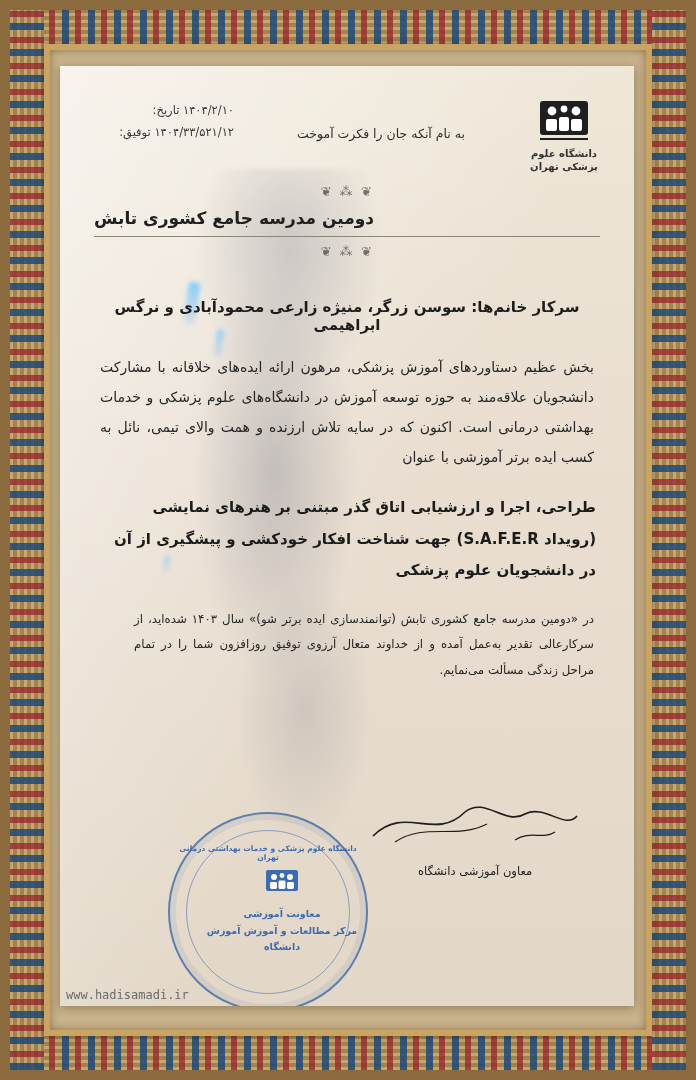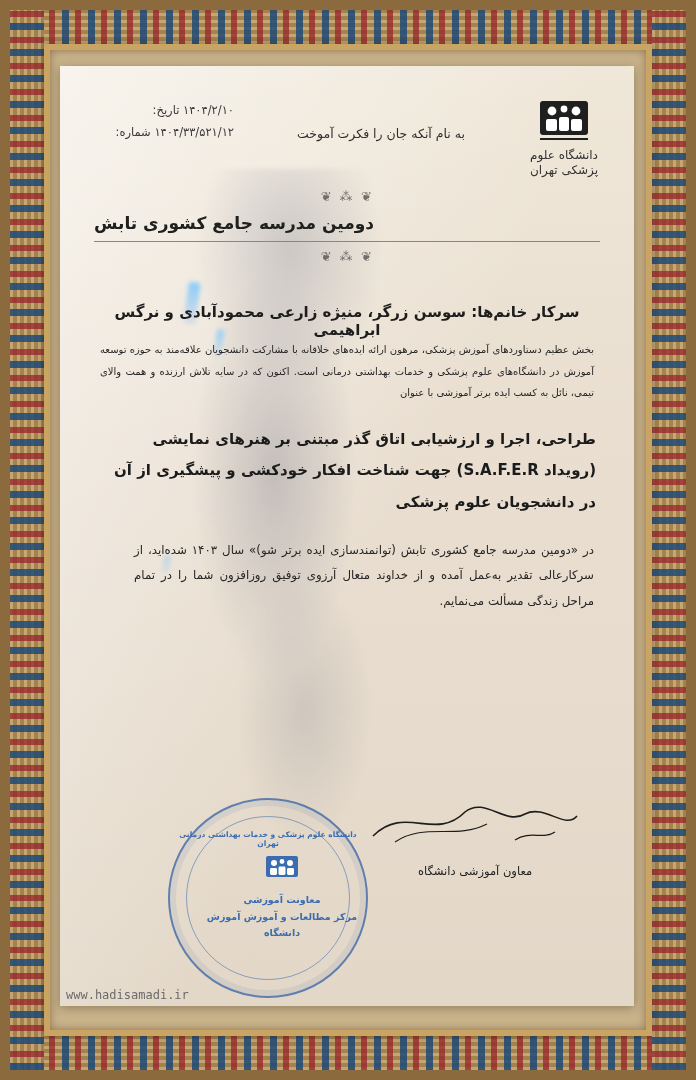--- a/index.html
+++ b/index.html
@@ -101,57 +101,57 @@
   .inner{position:absolute;inset:0;padding:34px 34px 20px 34px;}
   .head{display:flex;align-items:flex-start;justify-content:space-between;}
   .meta{font-size:11.5px;line-height:1.9;color:#3a3a3a;text-align:right;min-width:140px;}
   .meta .row{white-space:nowrap;}
   .basmala{
     flex:1;text-align:center;font-size:12.5px;color:#2f2f2f;
     padding-top:26px;letter-spacing:.2px;
   }
   .logo{width:72px;text-align:center;}
   .logo svg{display:block;margin:0 auto;}
-  .logo .logo-caption{font-size:12px;color:#333;margin-top:4px;line-height:1.25;}
+  .logo .logo-caption{font-size:10px;color:#333;margin-top:4px;line-height:1.25;font-weight:bold;}
 
   
   .ornament{margin-top:12px;text-align:center;color:#4a4a4a;opacity:.75;
     font-size:13px;line-height:1;letter-spacing:2px;}
   .title{
     margin-top:10px;text-align:left;font-size:17px;font-weight:bold;color:#20201f;
     border-bottom:1px solid #8c8679;padding-bottom:8px;
   }
   .ornament.below{margin-top:8px;}
 
   
   .salutation{
     margin-top:40px;text-align:center;font-size:15px;font-weight:bold;color:#1d1d1d;
   }
   .para{
-    font-size:10px;line-height:2.15;text-align:justify;color:#262626;
+    margin-top:18px;font-size:14px;line-height:2.15;text-align:justify;color:#262626;
     padding:0 6px;
   }
   .bold-block{
     margin-top:20px;font-size:15px;font-weight:bold;line-height:2.1;color:#1b1b1b;
     text-align:right;padding-right:4px;
   }
   .para2{
     margin-top:20px;font-size:11.8px;line-height:2.15;text-align:justify;color:#262626;
     padding:0 6px;
     margin-left:34px;
   }
 
   
   .foot{position:absolute;left:34px;right:34px;bottom:26px;height:190px;}
   .sign{position:absolute;right:10px;top:6px;width:230px;text-align:center;}
   .sign .scribble{height:52px;position:relative;}
   .sign .name{font-size:12.5px;color:#1f1f1f;font-weight:bold;}
   .sign .role{font-size:11.5px;color:#222;margin-top:16px;}
   .stamp{
-    position:absolute;left:74px;top:8px;width:196px;height:196px;border-radius:50%;
+    position:absolute;left:74px;top:22px;width:196px;height:196px;border-radius:50%;
     border:2px solid rgba(35,85,160,.75);
     color:#2d63ae;
     display:flex;align-items:center;justify-content:center;
     box-shadow:inset 0 0 0 6px rgba(45,99,174,.10);
     opacity:.92;
   }
   .stamp .inner-ring{
     position:absolute;inset:16px;border:1.5px solid rgba(45,99,174,.55);border-radius:50%;
   }
   .stamp .txt{position:relative;text-align:center;font-size:9.5px;line-height:1.7;font-weight:bold;margin-left:28px;}
@@ -204,21 +204,21 @@
 
         <div class="basmala">به نام آنکه جان را فکرت آموخت</div>
 
         <div class="meta">
           <div class="row">
             <span>۱۴۰۴/۲/۱۰</span>
             <span>تاریخ:</span>
           </div>
           <div class="row">
             <span>۱۴۰۴/۳۳/۵۲۱/۱۲</span>
-            <span>شماره:</span>
+            <span>توفیق:</span>
           </div>
         </div>
       </div>
 
       <div class="ornament">❦ ⁂ ❦</div>
       <div class="title">دومین مدرسه جامع کشوری تابش</div>
       <div class="ornament below">❦ ⁂ ❦</div>
 
       <div class="salutation">سرکار خانم‌ها: سوسن زرگر، منیژه زارعی محمودآبادی و نرگس ابراهیمی</div>
 

